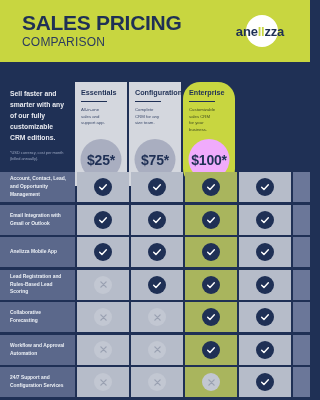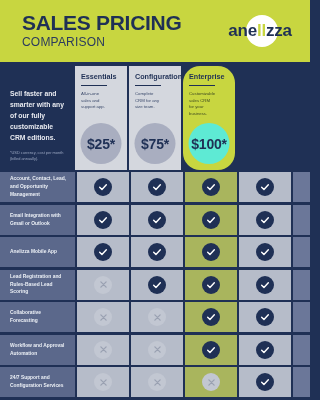--- a/index.html
+++ b/index.html
@@ -28,21 +28,21 @@
     font-size:12px; font-weight:normal; color:#2b3b5e;
     letter-spacing:0.2px; line-height:1.2; margin-top:1px;
   }
   .logo { position:relative; width:72px; height:34px; display:flex; align-items:center; justify-content:center; }
   .logo-circle {
     position:absolute; left:22px; top:1px;
     width:32px; height:32px; border-radius:50%; background:#ffffff;
   }
   .logo-text {
     position:relative; z-index:2;
-    font-size:17px; font-weight:bold; color:#1f3055; letter-spacing:-0.2px;
+    font-size:13px; font-weight:bold; color:#1f3055; letter-spacing:-0.2px;
   }
   .logo-bars { color:#c8d640; }
 
   
   .body-area { position:absolute; left:0; top:62px; width:310px; height:338px; }
 
   
   .left-panel {
     position:absolute; left:0; top:0; width:75px; height:92px;
     padding:26px 8px 0 10px;
@@ -50,40 +50,40 @@
   .left-desc {
     font-size:6.8px; color:#e8eaf0; line-height:1.62; font-weight:bold;
   }
   .left-note {
     margin-top:7px; font-size:3.9px; color:#9aa6c0; line-height:1.55;
   }
 
   
   .plans { position:absolute; left:75px; top:4px; width:228px; height:104px; }
   .plan-card {
-    position:absolute; top:0; width:52px; height:104px;
+    position:absolute; top:16px; width:52px; height:104px;
     background:#d4d7de; padding:7px 21px 0 6px;
   }
   .plan-card.featured { background:#c8d640;border-radius:17px; }
   .plan-name {
     font-size:7.2px; font-weight:bold; color:#1f3055; line-height:1.1;
   }
   .plan-rule {
     width:26px; height:1.4px; background:#1f3055; margin:4px 0 5px 0;
   }
   .plan-desc {
     font-size:4.3px; color:#3b4a6b; line-height:1.5;
   }
   .plan-card.featured .plan-desc { color:#3e4a20; }
   .price-circle {
     position:absolute; left:50%; transform:translateX(-50%);
     bottom:6px; width:41px; height:41px; border-radius:50%;
     background:#a9aec0; display:flex; align-items:center; justify-content:center;
   }
-  .plan-card.featured .price-circle { background:#5eead4; }
+  .plan-card.featured .price-circle { background:#f0abfc; }
   .price-text {
     font-size:14px; font-weight:bold; color:#1f3055; letter-spacing:-0.2px;
   }
 
   
   .matrix { position:absolute; left:0; top:110px; width:310px; height:228px; }
   .frow {
     position:absolute; left:0; width:310px; height:30px;
     display:flex; align-items:stretch;
   }

